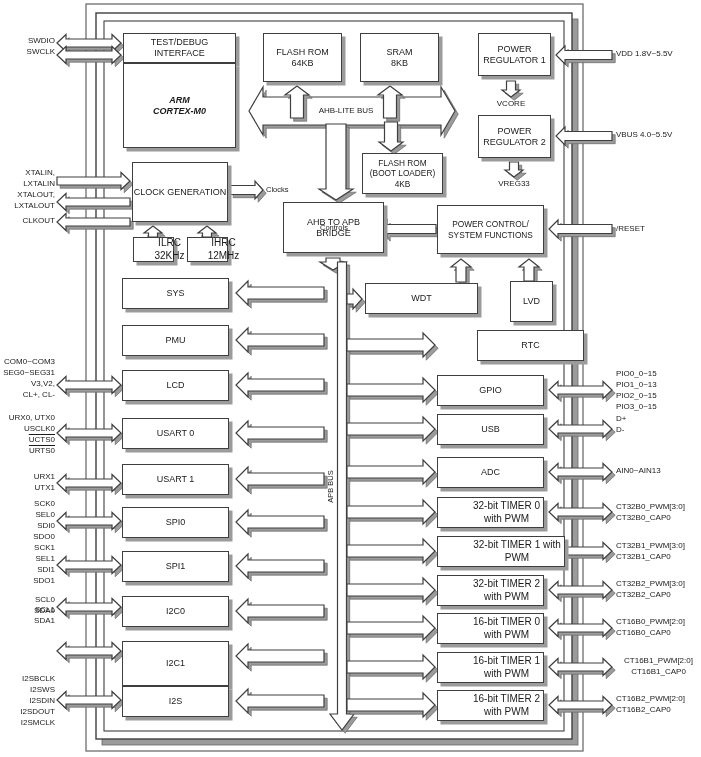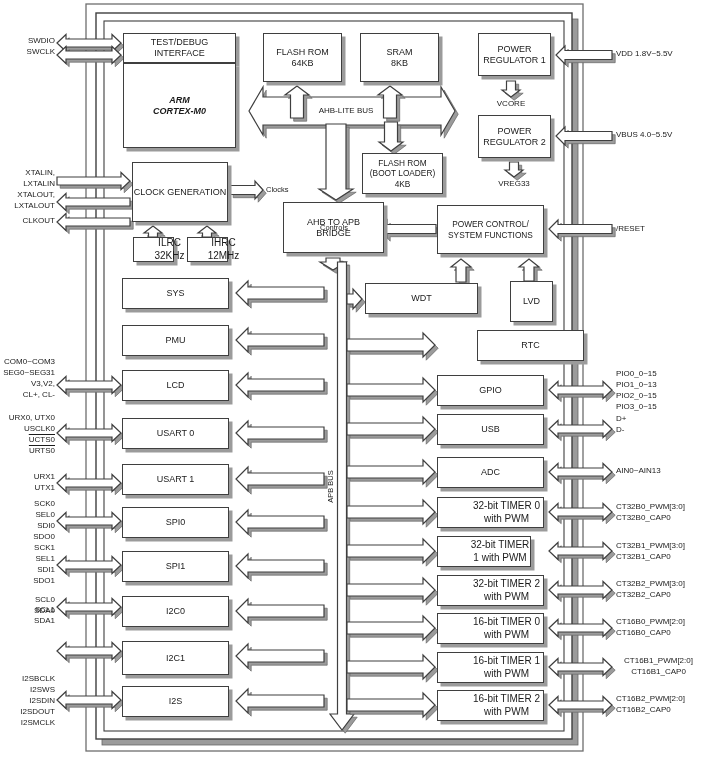--- a/index.html
+++ b/index.html
@@ -180,29 +180,29 @@
   <div class="blk" style="left:510px;top:281px;width:43px;height:41px;">LVD</div>
 
   <div class="blk" style="left:122px;top:278px;width:107px;height:31px;">SYS</div>
   <div class="blk" style="left:122px;top:325px;width:107px;height:31px;">PMU</div>
   <div class="blk" style="left:122px;top:370px;width:107px;height:31px;">LCD</div>
   <div class="blk" style="left:122px;top:418px;width:107px;height:31px;">USART 0</div>
   <div class="blk" style="left:122px;top:464px;width:107px;height:31px;">USART 1</div>
   <div class="blk" style="left:122px;top:507px;width:107px;height:31px;">SPI0</div>
   <div class="blk" style="left:122px;top:551px;width:107px;height:31px;">SPI1</div>
   <div class="blk" style="left:122px;top:596px;width:107px;height:31px;">I2C0</div>
-  <div class="blk" style="left:122px;top:641px;width:107px;height:34px;">I2C1</div>
+  <div class="blk" style="left:122px;top:641px;width:107px;height:45px;">I2C1</div>
   <div class="blk" style="left:122px;top:686px;width:107px;height:31px;">I2S</div>
 
   <div class="blk" style="left:437px;top:330px;width:107px;height:31px;margin-left:40px;">RTC</div>
   <div class="blk" style="left:437px;top:375px;width:107px;height:31px;">GPIO</div>
   <div class="blk" style="left:437px;top:457px;width:107px;height:31px;">ADC</div>
   <div class="blk" style="left:437px;top:414px;width:107px;height:31px;">USB</div>
   <div class="blk f8" style="left:437px;top:497px;width:107px;height:31px;">32-bit TIMER 0 with PWM</div>
-  <div class="blk f8" style="left:437px;top:536px;width:94px;height:31px;">32-bit TIMER 1 with PWM</div>
+  <div class="blk f8" style="left:437px;top:536px;width:128px;height:31px;">32-bit TIMER 1 with PWM</div>
   <div class="blk f8" style="left:437px;top:575px;width:107px;height:31px;">32-bit TIMER 2 with PWM</div>
   <div class="blk f8" style="left:437px;top:613px;width:107px;height:31px;">16-bit TIMER 0 with PWM</div>
   <div class="blk f8" style="left:437px;top:652px;width:107px;height:31px;">16-bit TIMER 1 with PWM</div>
   <div class="blk f8" style="left:437px;top:690px;width:107px;height:31px;">16-bit TIMER 2 with PWM</div>
 
   <div class="lbl" style="left:308px;top:106px;width:76px;text-align:center;">AHB-LITE BUS</div>
   <div class="lbl rot net" style="left:306px;top:481px;width:50px;">APB BUS</div>
   <div class="lbl net" style="left:266px;top:185px;width:40px;">Clocks</div>
   <div class="lbl net" style="left:320px;top:223px;width:56px;text-align:left;">Controls</div>
   <div class="lbl" style="left:483px;top:99px;width:56px;text-align:center;">VCORE</div>

